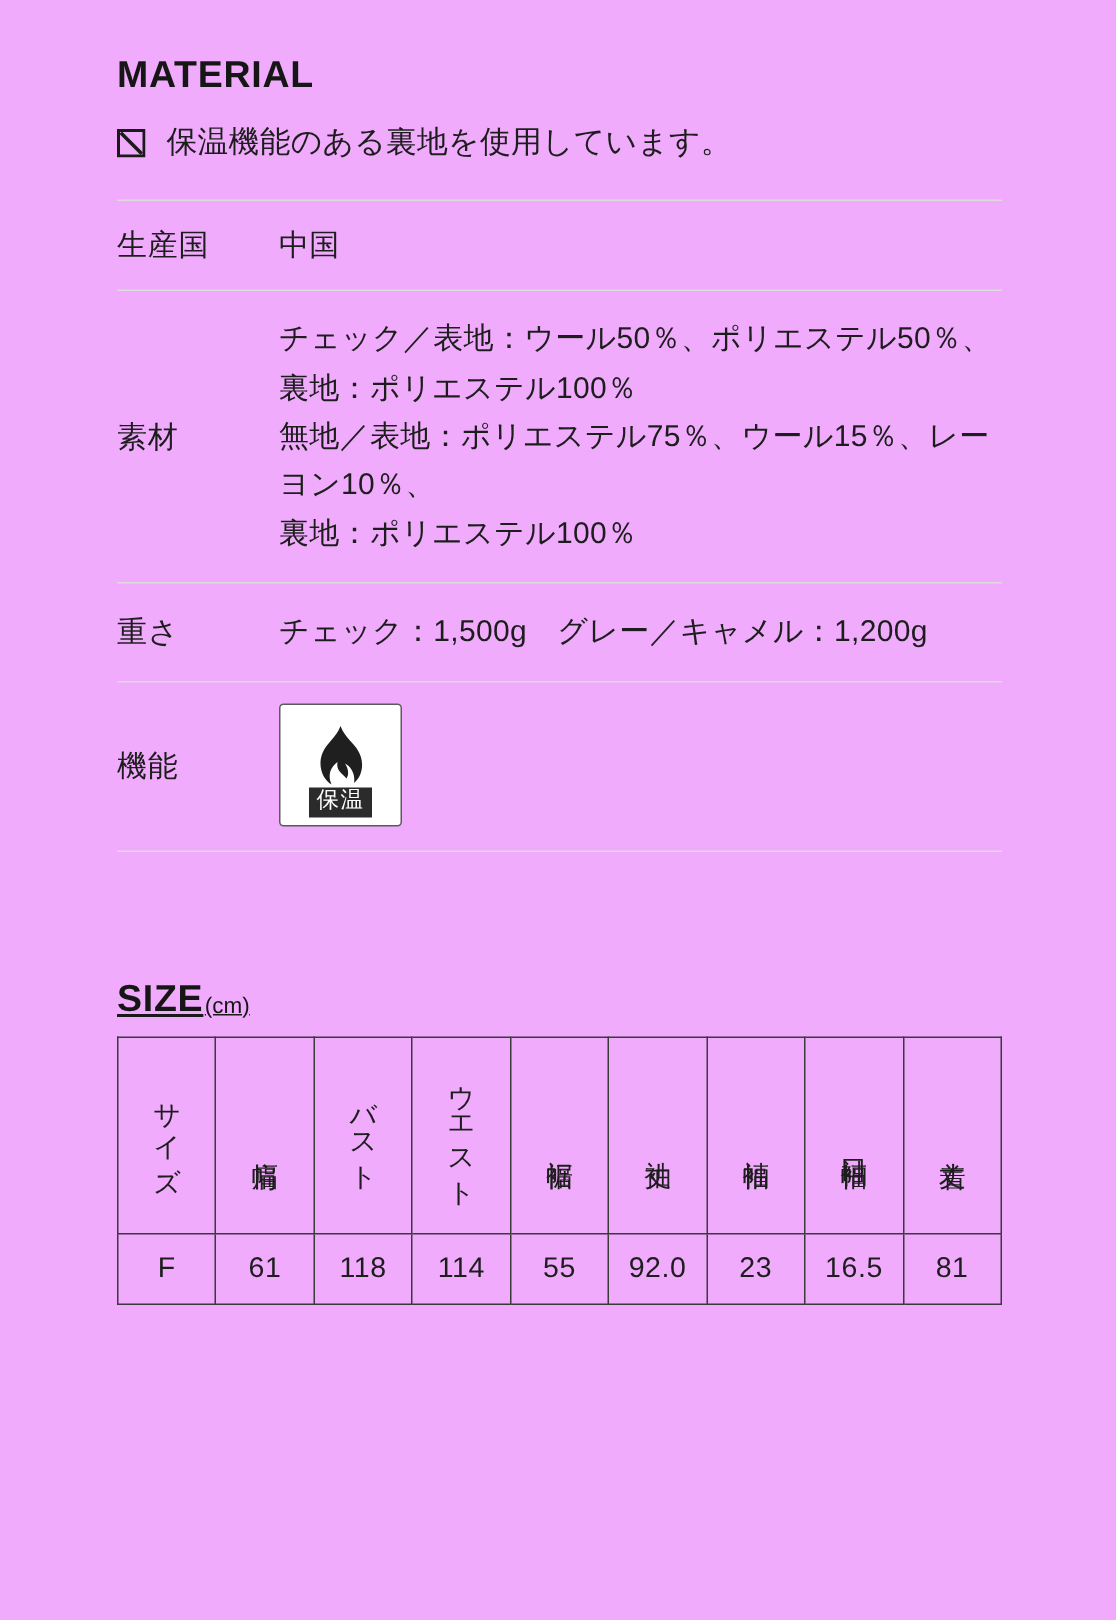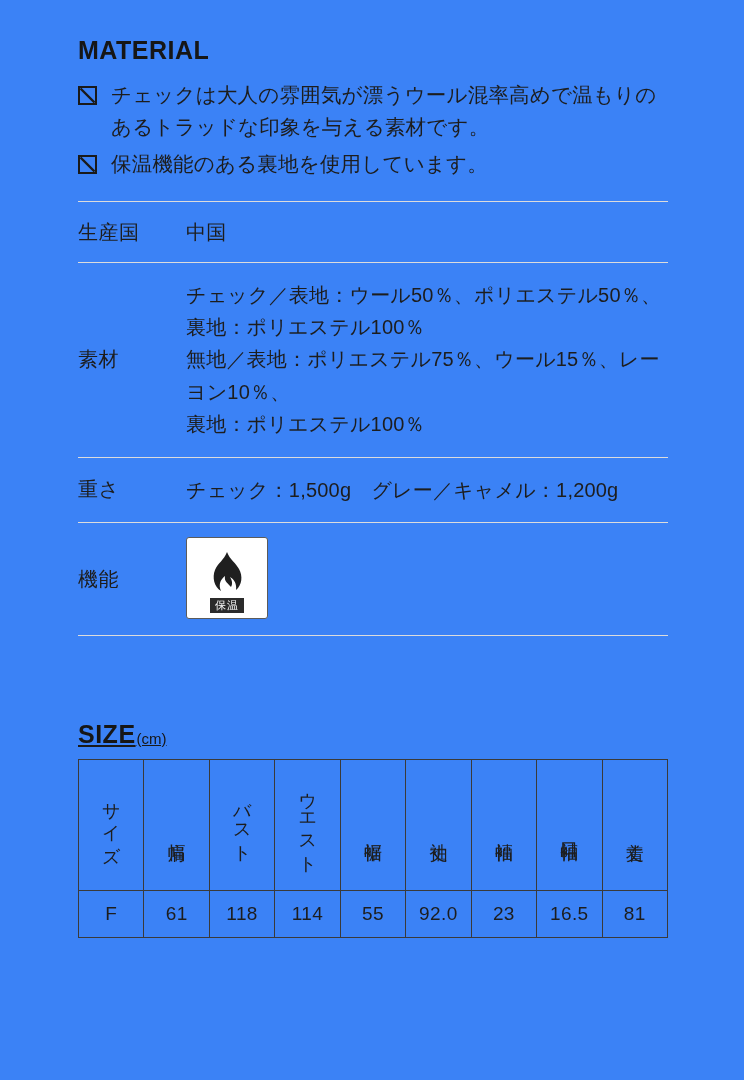--- a/index.html
+++ b/index.html
@@ -13,21 +13,21 @@
     font-family: "Liberation Sans", "DejaVu Sans", sans-serif;
     color: #1a1a1a;
     overflow: hidden;
   }
   .page {
     position: relative;
     width: 744px;
     height: 1080px;
     box-sizing: border-box;
     padding: 36px 76px 0 78px;
-    background: #3b82f6;
+    background: #f0abfc;
   }
 
   
   .section-title {
     font-size: 25px;
     font-weight: 700;
     letter-spacing: 0.5px;
     margin: 0 0 14px 0;
     color: #161616;
   }
@@ -107,21 +107,21 @@
     position: absolute;
     top: 13px;
     left: 50%;
     transform: translateX(-50%);
   }
   .func-icon .func-caption {
     position: absolute;
     bottom: 5px;
     left: 50%;
     transform: translateX(-50%);
-    font-size: 11px;
+    font-size: 15px;
     color: #fff;
     background: #2b2b2b;
     padding: 1px 5px 2px 5px;
     letter-spacing: 1px;
     line-height: 1.1;
     white-space: nowrap;
   }
 
   
   .size-head {
@@ -175,29 +175,20 @@
   }
 </style>
 </head>
 <body>
 
 <div class="page">
 
   <h2 class="section-title">MATERIAL</h2>
 
   <ul class="bullets">
-    <li class="bullet-row">
-      <span class="bullet-mark">
-        <svg width="19" height="19" viewBox="0 0 19 19">
-          <rect x="1" y="1" width="17" height="17" fill="none" stroke="#1a1a1a" stroke-width="2"></rect>
-          <line x1="2.5" y1="2.5" x2="16.5" y2="16.5" stroke="#1a1a1a" stroke-width="2.4"></line>
-        </svg>
-      </span>
-      <span class="bullet-text">チェックは大人の雰囲気が漂うウール混率高めで温もりのあるトラッドな印象を与える素材です。</span>
-    </li>
     <li class="bullet-row">
       <span class="bullet-mark">
         <svg width="19" height="19" viewBox="0 0 19 19">
           <rect x="1" y="1" width="17" height="17" fill="none" stroke="#1a1a1a" stroke-width="2"></rect>
           <line x1="2.5" y1="2.5" x2="16.5" y2="16.5" stroke="#1a1a1a" stroke-width="2.4"></line>
         </svg>
       </span>
       <span class="bullet-text">保温機能のある裏地を使用しています。</span>
     </li>
   </ul>

